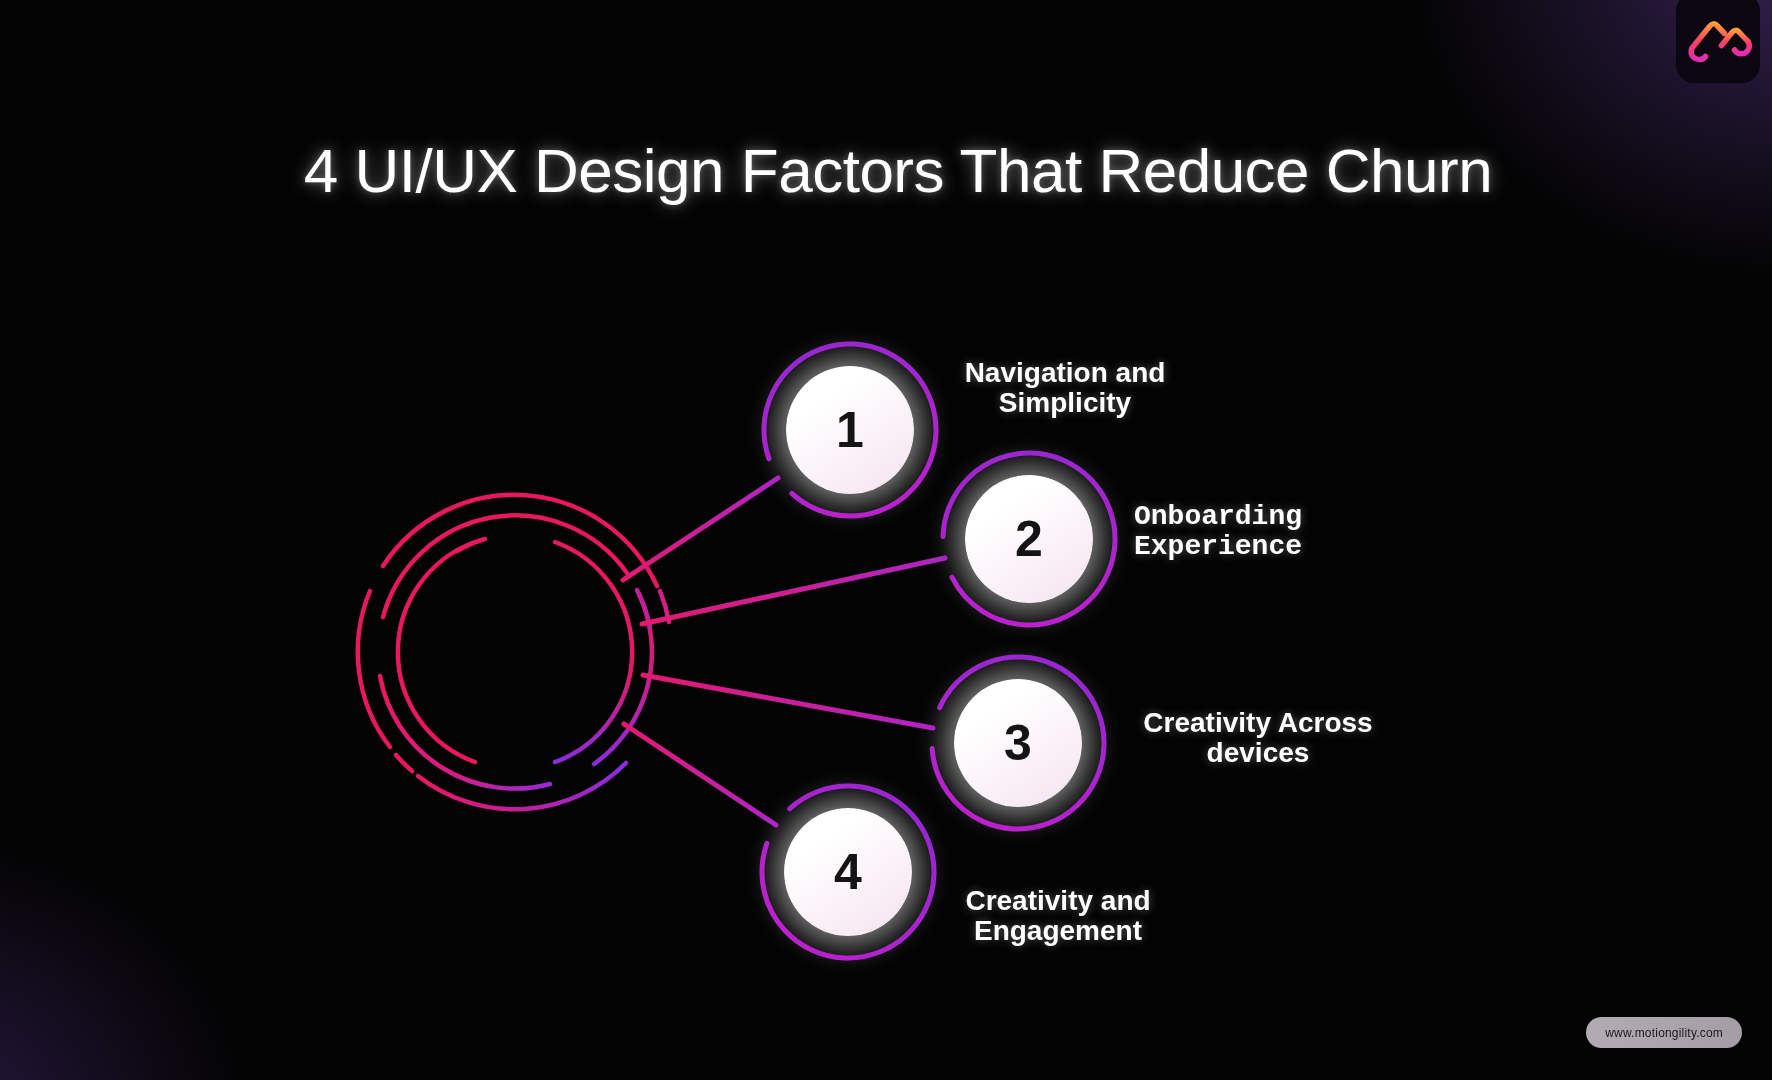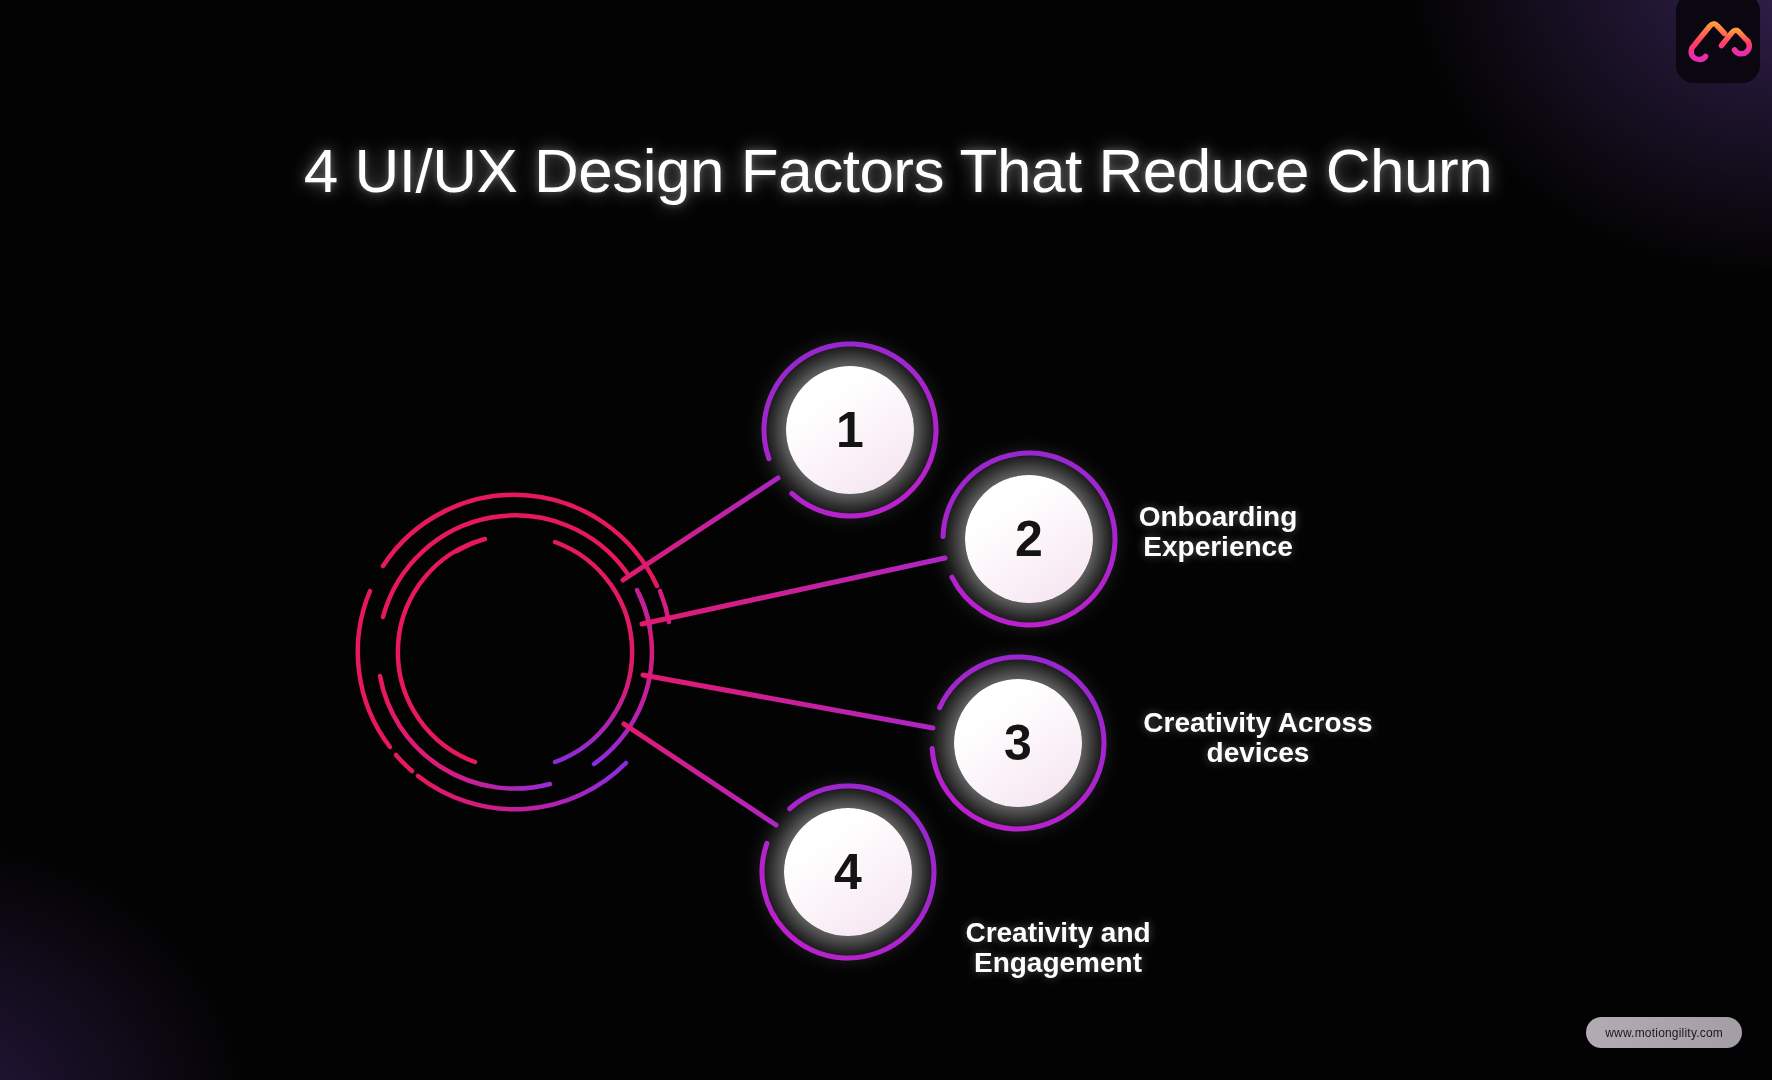--- a/index.html
+++ b/index.html
@@ -32,23 +32,23 @@
   .disc.c4{left:784px;top:808px;}
   .num{font-size:50px;font-weight:bold;color:#141414;}
   .overlay{position:absolute;left:0;top:0;pointer-events:none;}
   .lbl{
     position:absolute;transform:translate(-50%,-50%);
     color:#fff;font-size:28px;line-height:30px;font-weight:bold;text-align:center;
     white-space:pre-line;width:max-content;
     text-shadow:0 0 10px rgba(255,255,255,.35);
   }
   .lbl.l1{left:1065px;top:388px;}
-  .lbl.l2{left:1218px;top:532px;}
+  .lbl.l2{left:1218px;top:532px;font-family:Liberation Mono, monospace;}
   .lbl.l3{left:1258px;top:738px;}
-  .lbl.l4{left:1058px;top:948px;}
+  .lbl.l4{left:1058px;top:916px;}
   .logo-tile{
     position:absolute;right:12px;top:-7px;width:84px;height:90px;
     background:#0a0711;border-radius:18px;
     display:flex;align-items:flex-end;justify-content:center;
   }
   .site-pill{
     position:absolute;right:30px;bottom:32px;height:31px;
     padding:0 19px;border-radius:16px;
     background:linear-gradient(90deg,#b3abb4,#a49da6);
     display:flex;align-items:center;
@@ -143,20 +143,22 @@
     </g>
 
     <g fill="none" stroke="url(#gRing)" stroke-width="5" stroke-linecap="round">
       <circle cx="850" cy="430" r="86" pathLength="360" stroke-dasharray="332 28" transform="rotate(160.5 850 430)"></circle>
       <circle cx="1029" cy="539" r="86" pathLength="360" stroke-dasharray="332 28" transform="rotate(181.6 1029 539)"></circle>
       <circle cx="1018" cy="743" r="86" pathLength="360" stroke-dasharray="332 28" transform="rotate(204.3 1018 743)"></circle>
       <circle cx="848" cy="872" r="86" pathLength="360" stroke-dasharray="332 28" transform="rotate(227.4 848 872)"></circle>
     </g>
   </svg>
 
+  <div class="lbl l1">Navigation and
+Simplicity</div>
   <div class="lbl l2">Onboarding
 Experience</div>
   <div class="lbl l3">Creativity Across
 devices</div>
   <div class="lbl l4">Creativity and
 Engagement</div>
 
   <div class="logo-tile">
     <svg width="84" height="84" viewBox="0 0 84 84">
       <defs>

